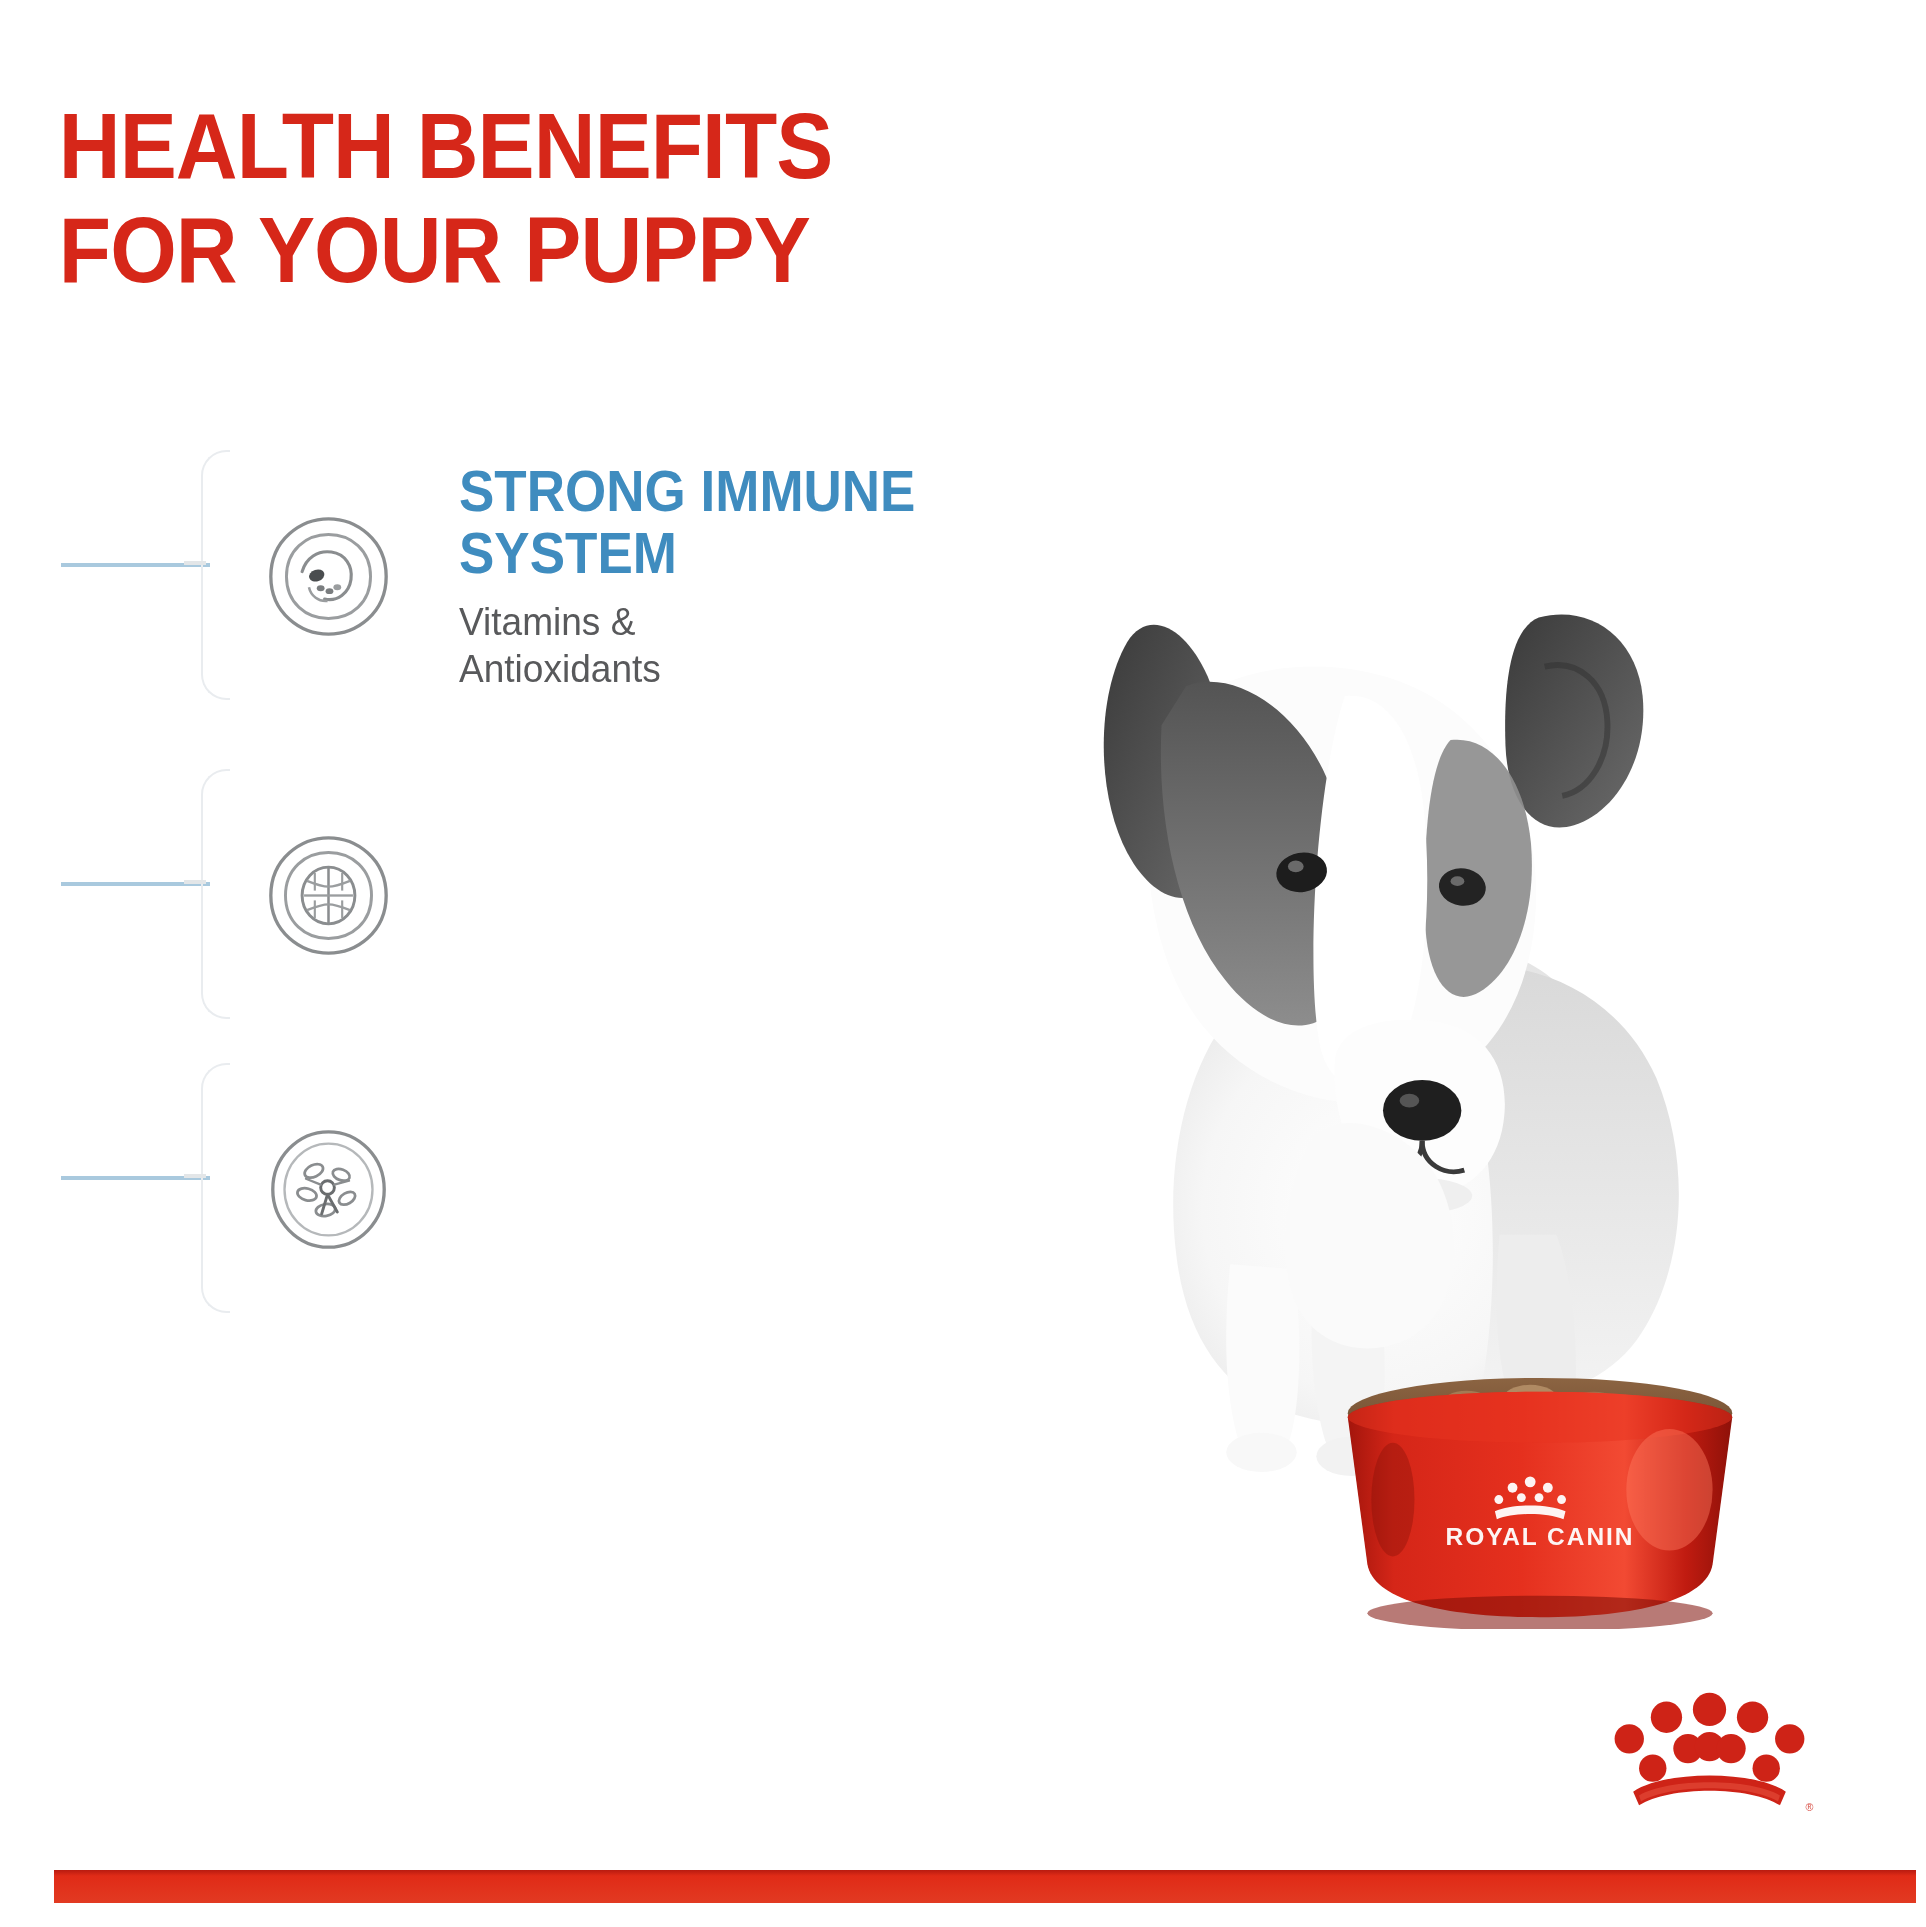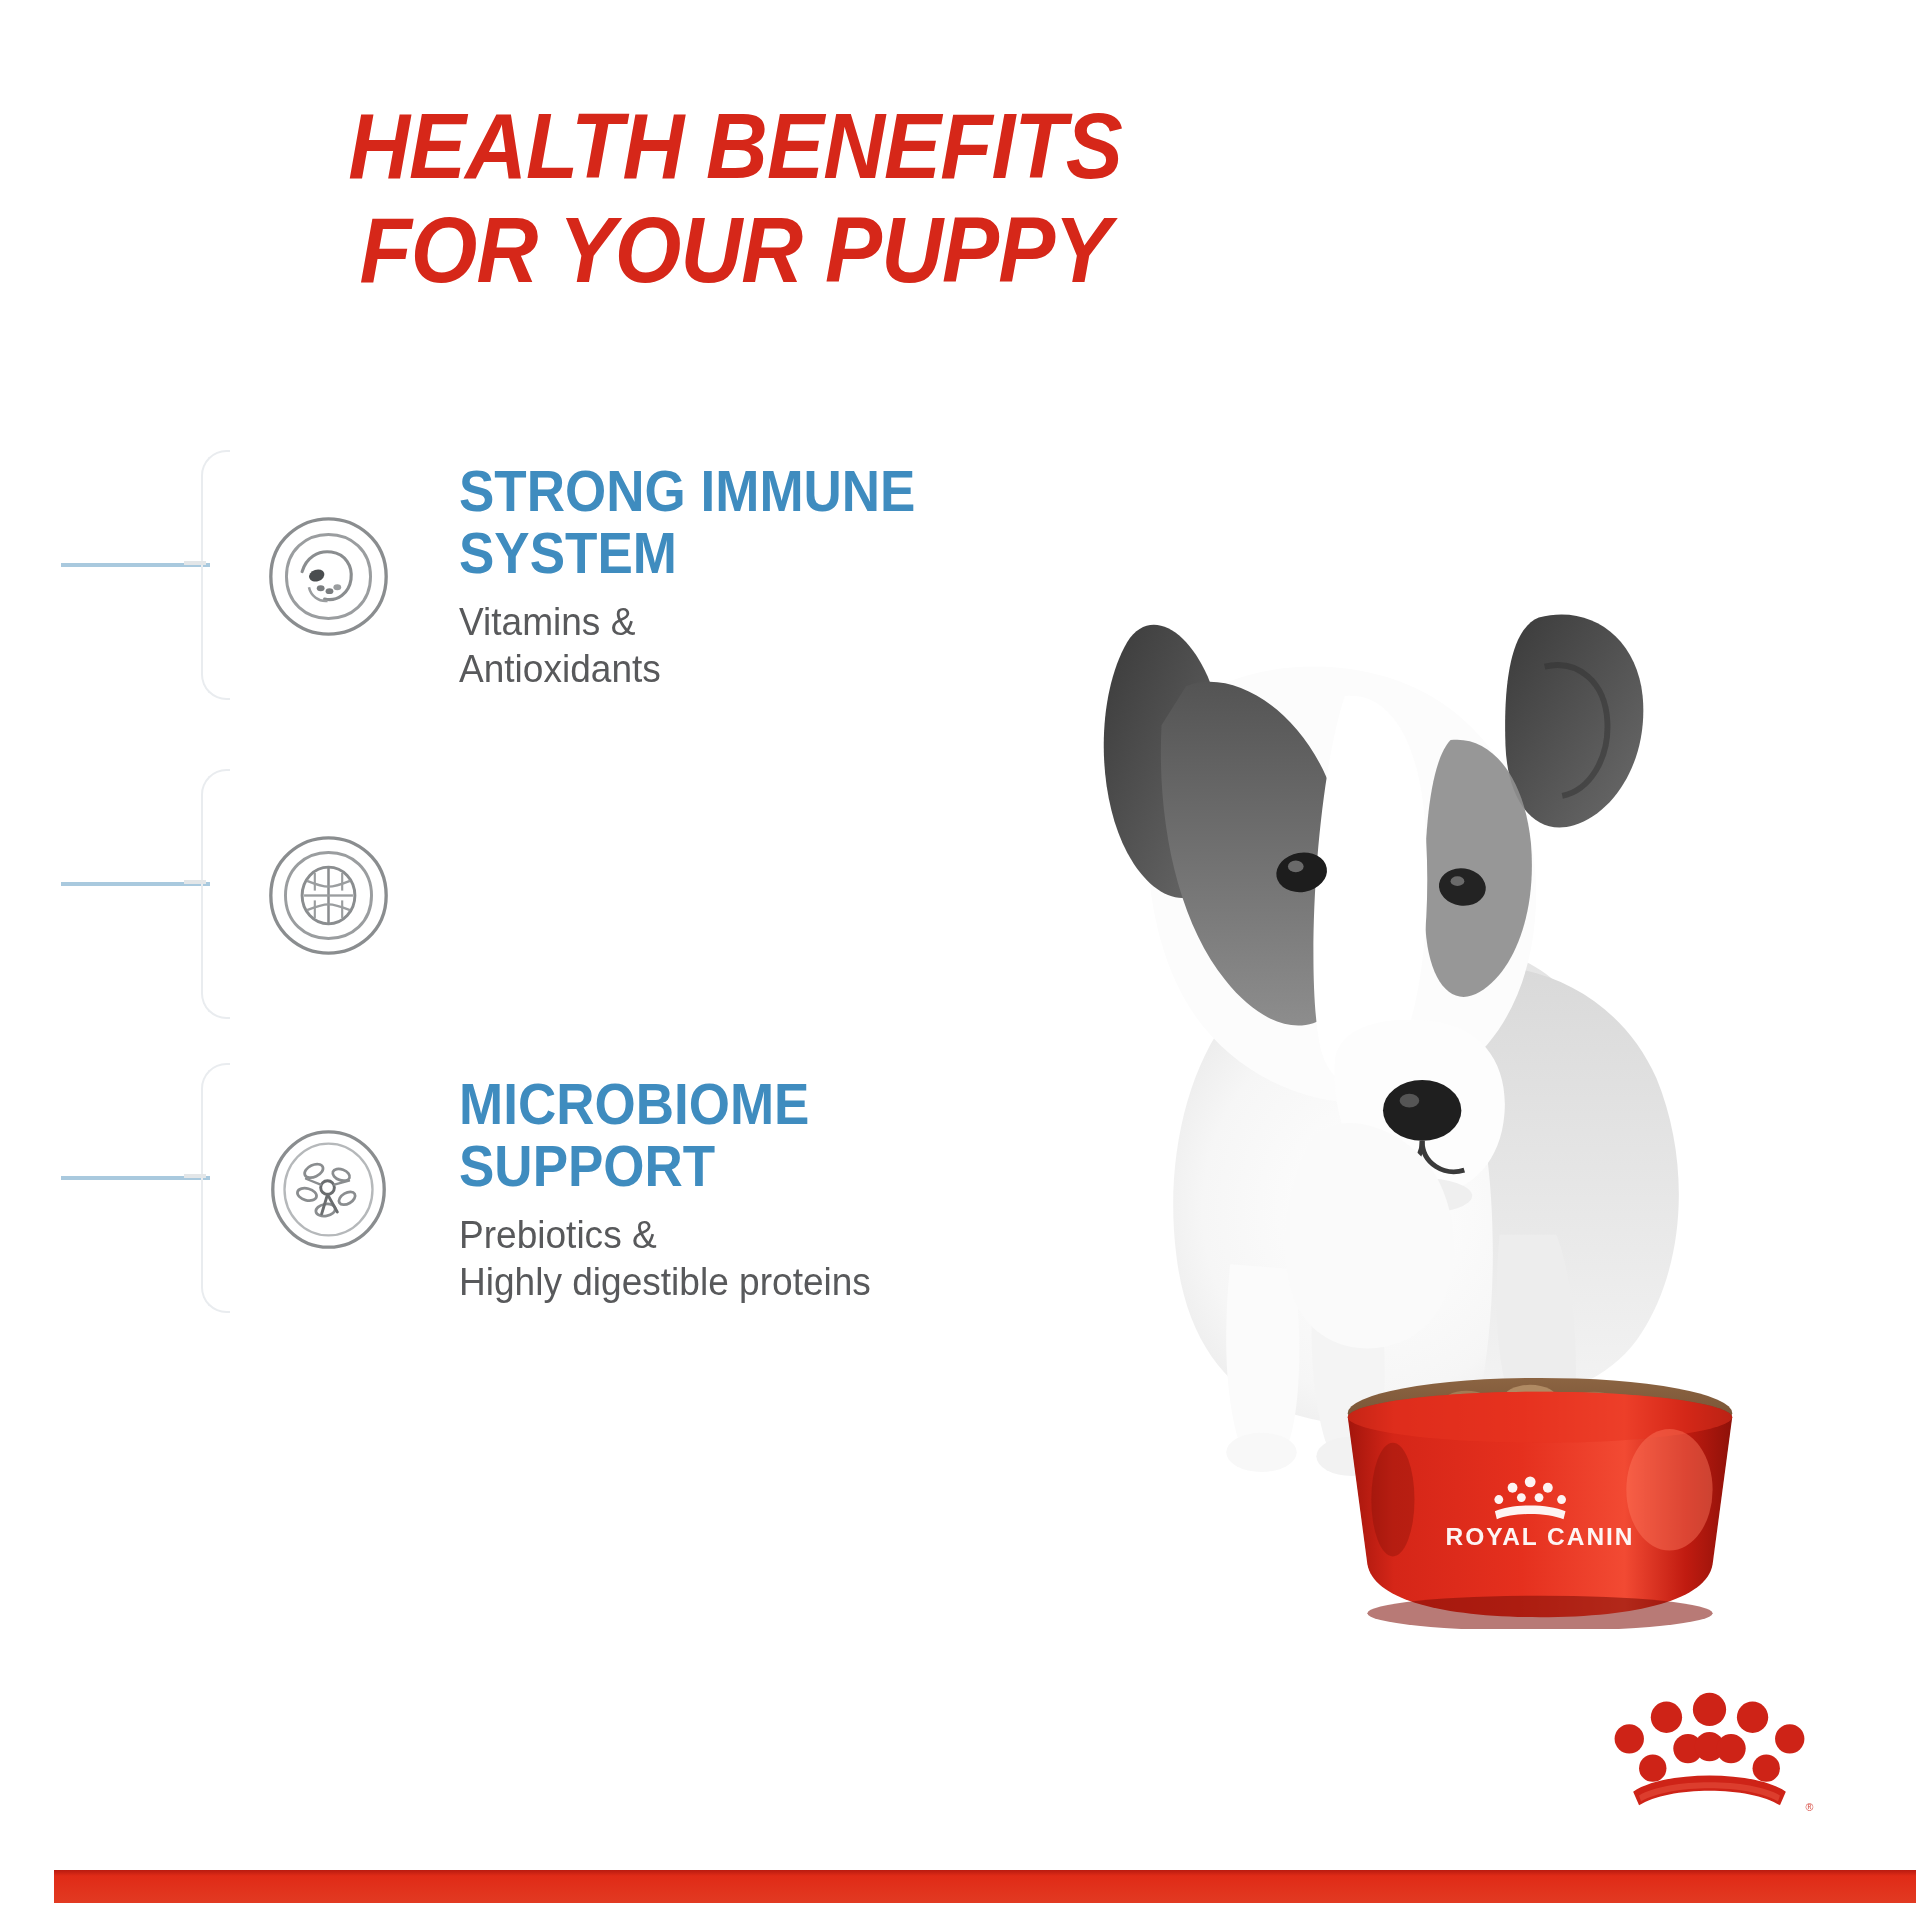--- a/index.html
+++ b/index.html
@@ -17,22 +17,21 @@
     background: #ffffff;
     overflow: hidden;
   }
 
   
   .title-block {
     position: absolute;
     left: 0;
     top: 94px;
     width: 1470px;
-    text-align: center;
-    font-style: italic;
+    text-align: left;
   }
   .title-line {
     display: block;
     color: #D62719;
     font-family: "Liberation Sans Narrow", "Liberation Sans", sans-serif;
     font-weight: 700;
     font-size: 93px;
     line-height: 1.12;
     letter-spacing: -1px;
     transform: scaleX(0.92);
@@ -249,26 +248,20 @@
           <ellipse cx="86" cy="76" rx="9" ry="5.5" transform="rotate(-30 86 76)" fill="none" stroke="#8A8D8F" stroke-width="2.8"></ellipse>
           <ellipse cx="64" cy="88" rx="10" ry="6" transform="rotate(-10 64 88)" fill="none" stroke="#8A8D8F" stroke-width="2.8"></ellipse>
           <circle cx="66" cy="65" r="7" fill="none" stroke="#6A6D6F" stroke-width="3"></circle>
           <path d="M66 72 L60 92" stroke="#6A6D6F" stroke-width="3" stroke-linecap="round"></path>
           <path d="M66 72 L76 90" stroke="#6A6D6F" stroke-width="3" stroke-linecap="round"></path>
           <path d="M59 62 L44 56" stroke="#8A8D8F" stroke-width="2.4" stroke-linecap="round"></path>
           <path d="M73 62 L88 58" stroke="#8A8D8F" stroke-width="2.4" stroke-linecap="round"></path>
         </svg>
       </div>
 
-      <div class="text-wrap">
-        <p class="benefit-heading">MICROBIOME
-SUPPORT</p>
-        <p class="benefit-sub">Prebiotics &amp;
-Highly digestible proteins</p>
-      </div>
     </div>
 
   </div>
 
   <div class="puppy">
     <svg viewBox="0 0 800 990" preserveAspectRatio="xMidYMid meet">
       <defs>
         <radialGradient id="bodyG" cx="45%" cy="55%" r="62%">
           <stop offset="0%" stop-color="#ffffff"></stop>
           <stop offset="62%" stop-color="#f6f6f6"></stop>

